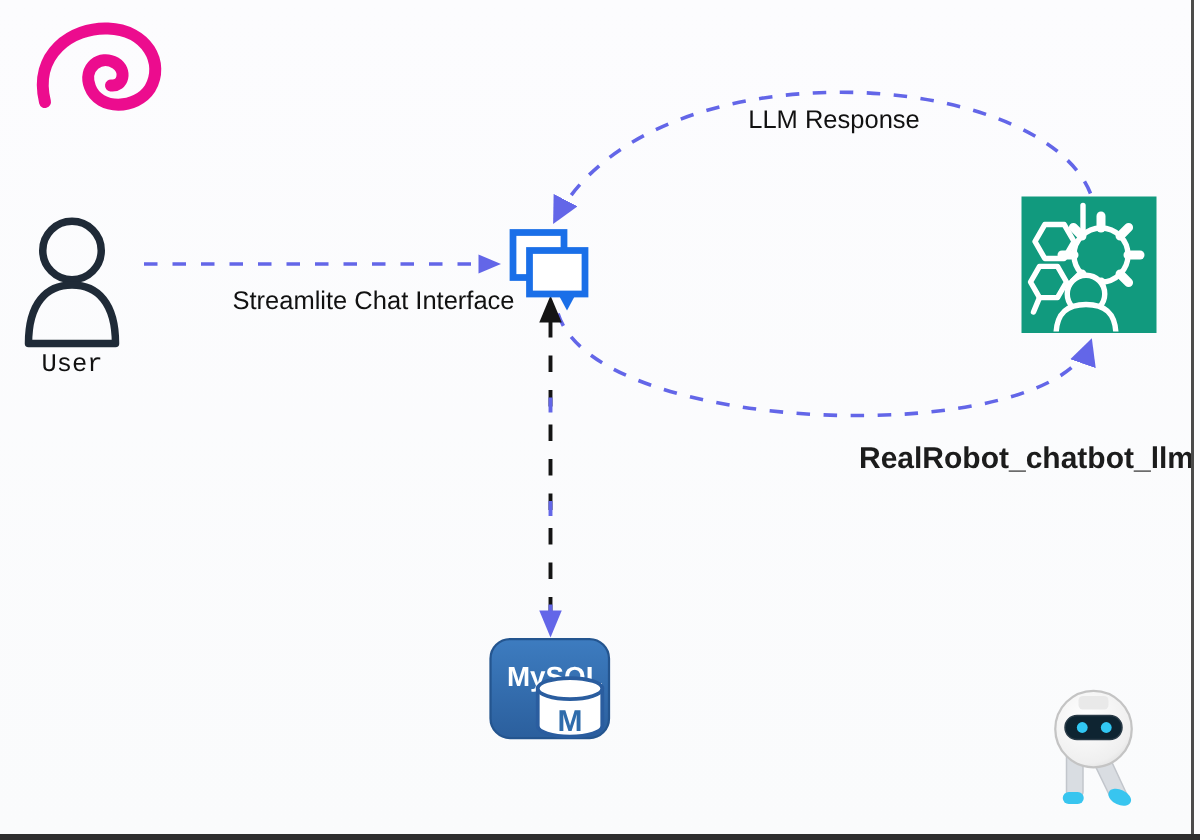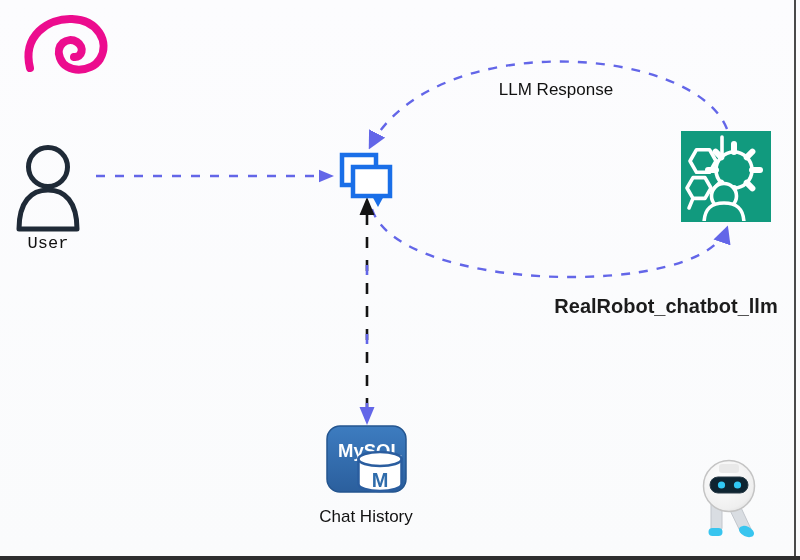--- a/index.html
+++ b/index.html
@@ -8,21 +8,21 @@
     background:linear-gradient(180deg,#fcfcfe 0%,#fafbfc 100%);
     overflow:hidden;
     font-family:"Liberation Sans",sans-serif;
   }
   svg.layer{position:absolute;left:0;top:0;}
   .lbl{
     position:absolute;
     font-size:17px;line-height:1.25;color:#111;
     text-align:center;white-space:nowrap;
   }
-  .lbl.bold{font-weight:bold;font-size:20px;color:#1c1c1c;}
+  .lbl.bold{font-weight:bold;font-size:20px;color:#1c1c1c;text-align:right;}
   .edge-right{position:absolute;top:0;right:4px;width:2px;height:560px;background:#4a4a4a;}
   .edge-bottom{position:absolute;left:0;bottom:0;width:800px;height:4px;background:#2e2e2e;}
 </style>
 </head>
 <body>
 
 <div class="canvas">
 
   <svg class="layer" width="800" height="560" viewBox="0 0 800 560">
     <defs>
@@ -113,23 +113,23 @@
       <circle cx="729" cy="486" r="25.5" fill="url(#headGrad)" stroke="#c4c4c4" stroke-width="1.5"></circle>
       <rect x="719" y="464" width="20" height="9" rx="3" fill="#e9e9e9"></rect>
       <rect x="710" y="477" width="38" height="16" rx="8" fill="#0e2431" stroke="#2a3b47" stroke-width="1"></rect>
       <circle cx="721.5" cy="485" r="3.6" fill="#31c8f4"></circle>
       <circle cx="737.5" cy="485" r="3.6" fill="#31c8f4"></circle>
     </g>
   </svg>
 
   <div class="lbl" style="left:8px;top:233px;width:80px;font-family:Liberation Mono, monospace;">User</div>
 
+  <div class="lbl" style="left:134px;top:190px;width:230px;">Streamlite Chat Interface</div>
 
-  <div class="lbl" style="left:456px;top:79px;width:200px;">LLM Response</div>
+  <div class="lbl" style="left:456px;top:69px;width:200px;">LLM Response</div>
 
 
   <div class="lbl bold" style="left:536px;top:294px;width:260px;">RealRobot_chatbot_llm</div>
 
-  <div class="lbl" style="left:266px;top:506px;width:200px;">Chat History</div>
 
   <div class="edge-right"></div>
   <div class="edge-bottom"></div>
 </div>
 
 </body></html>

